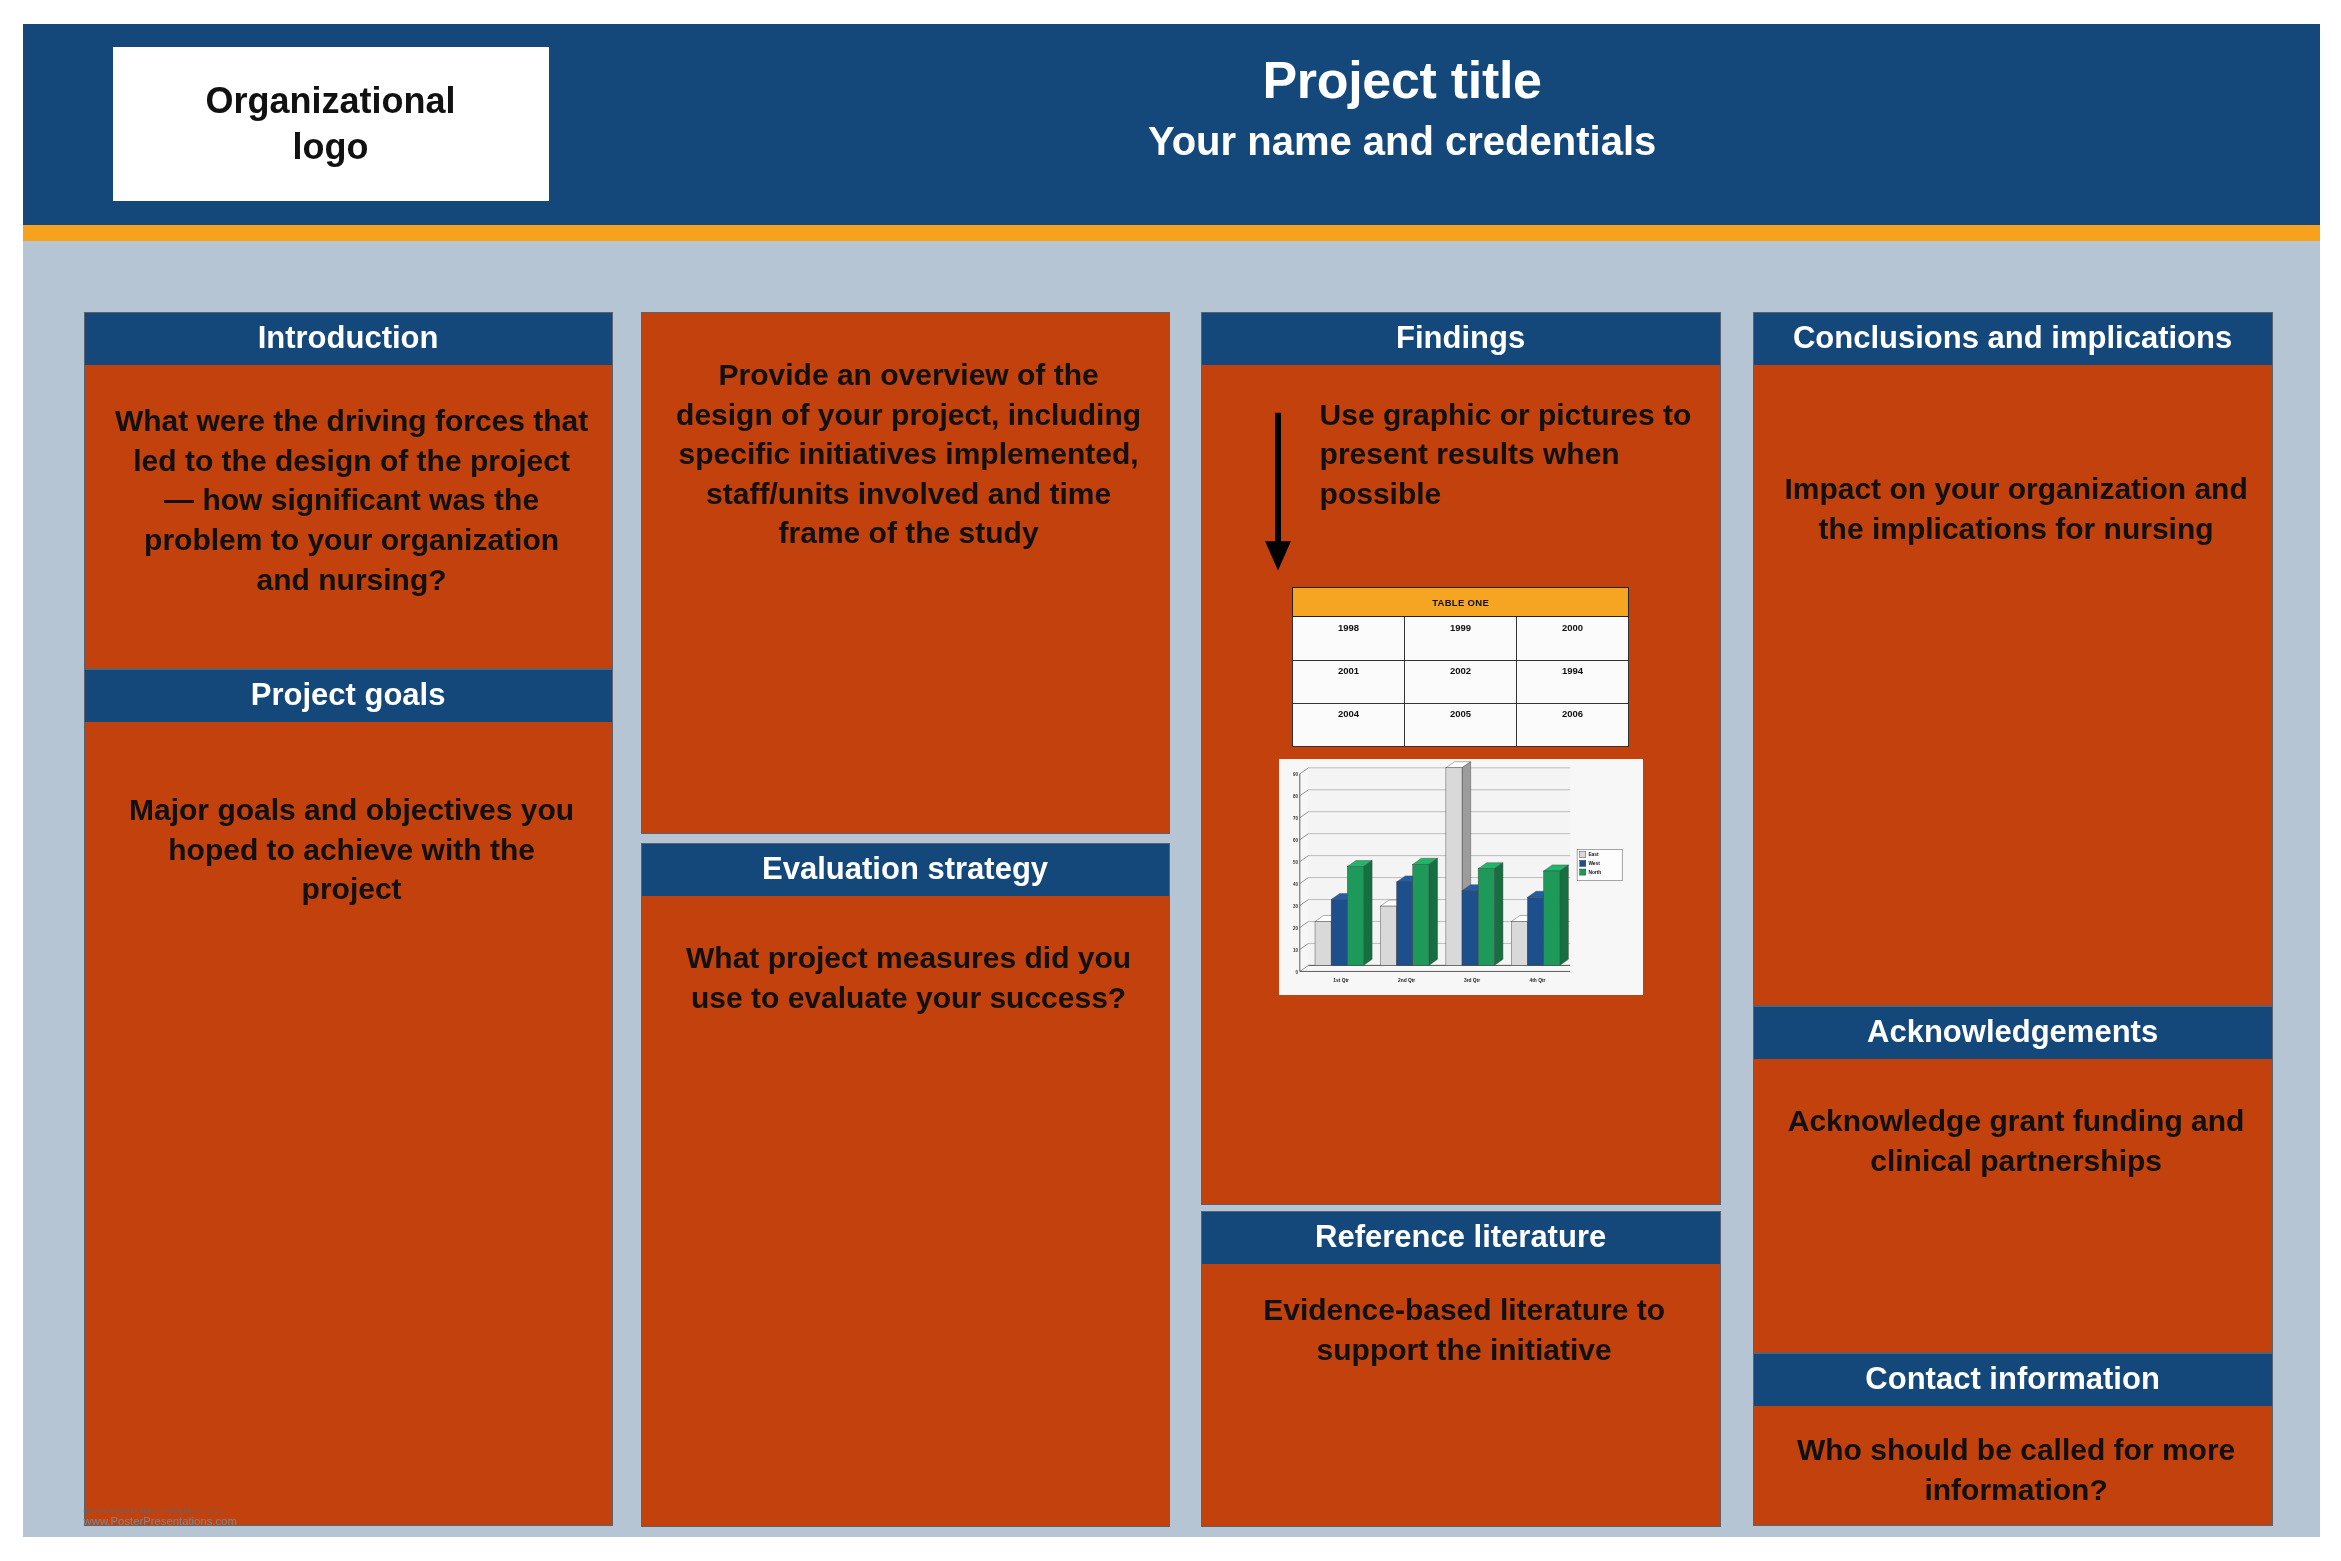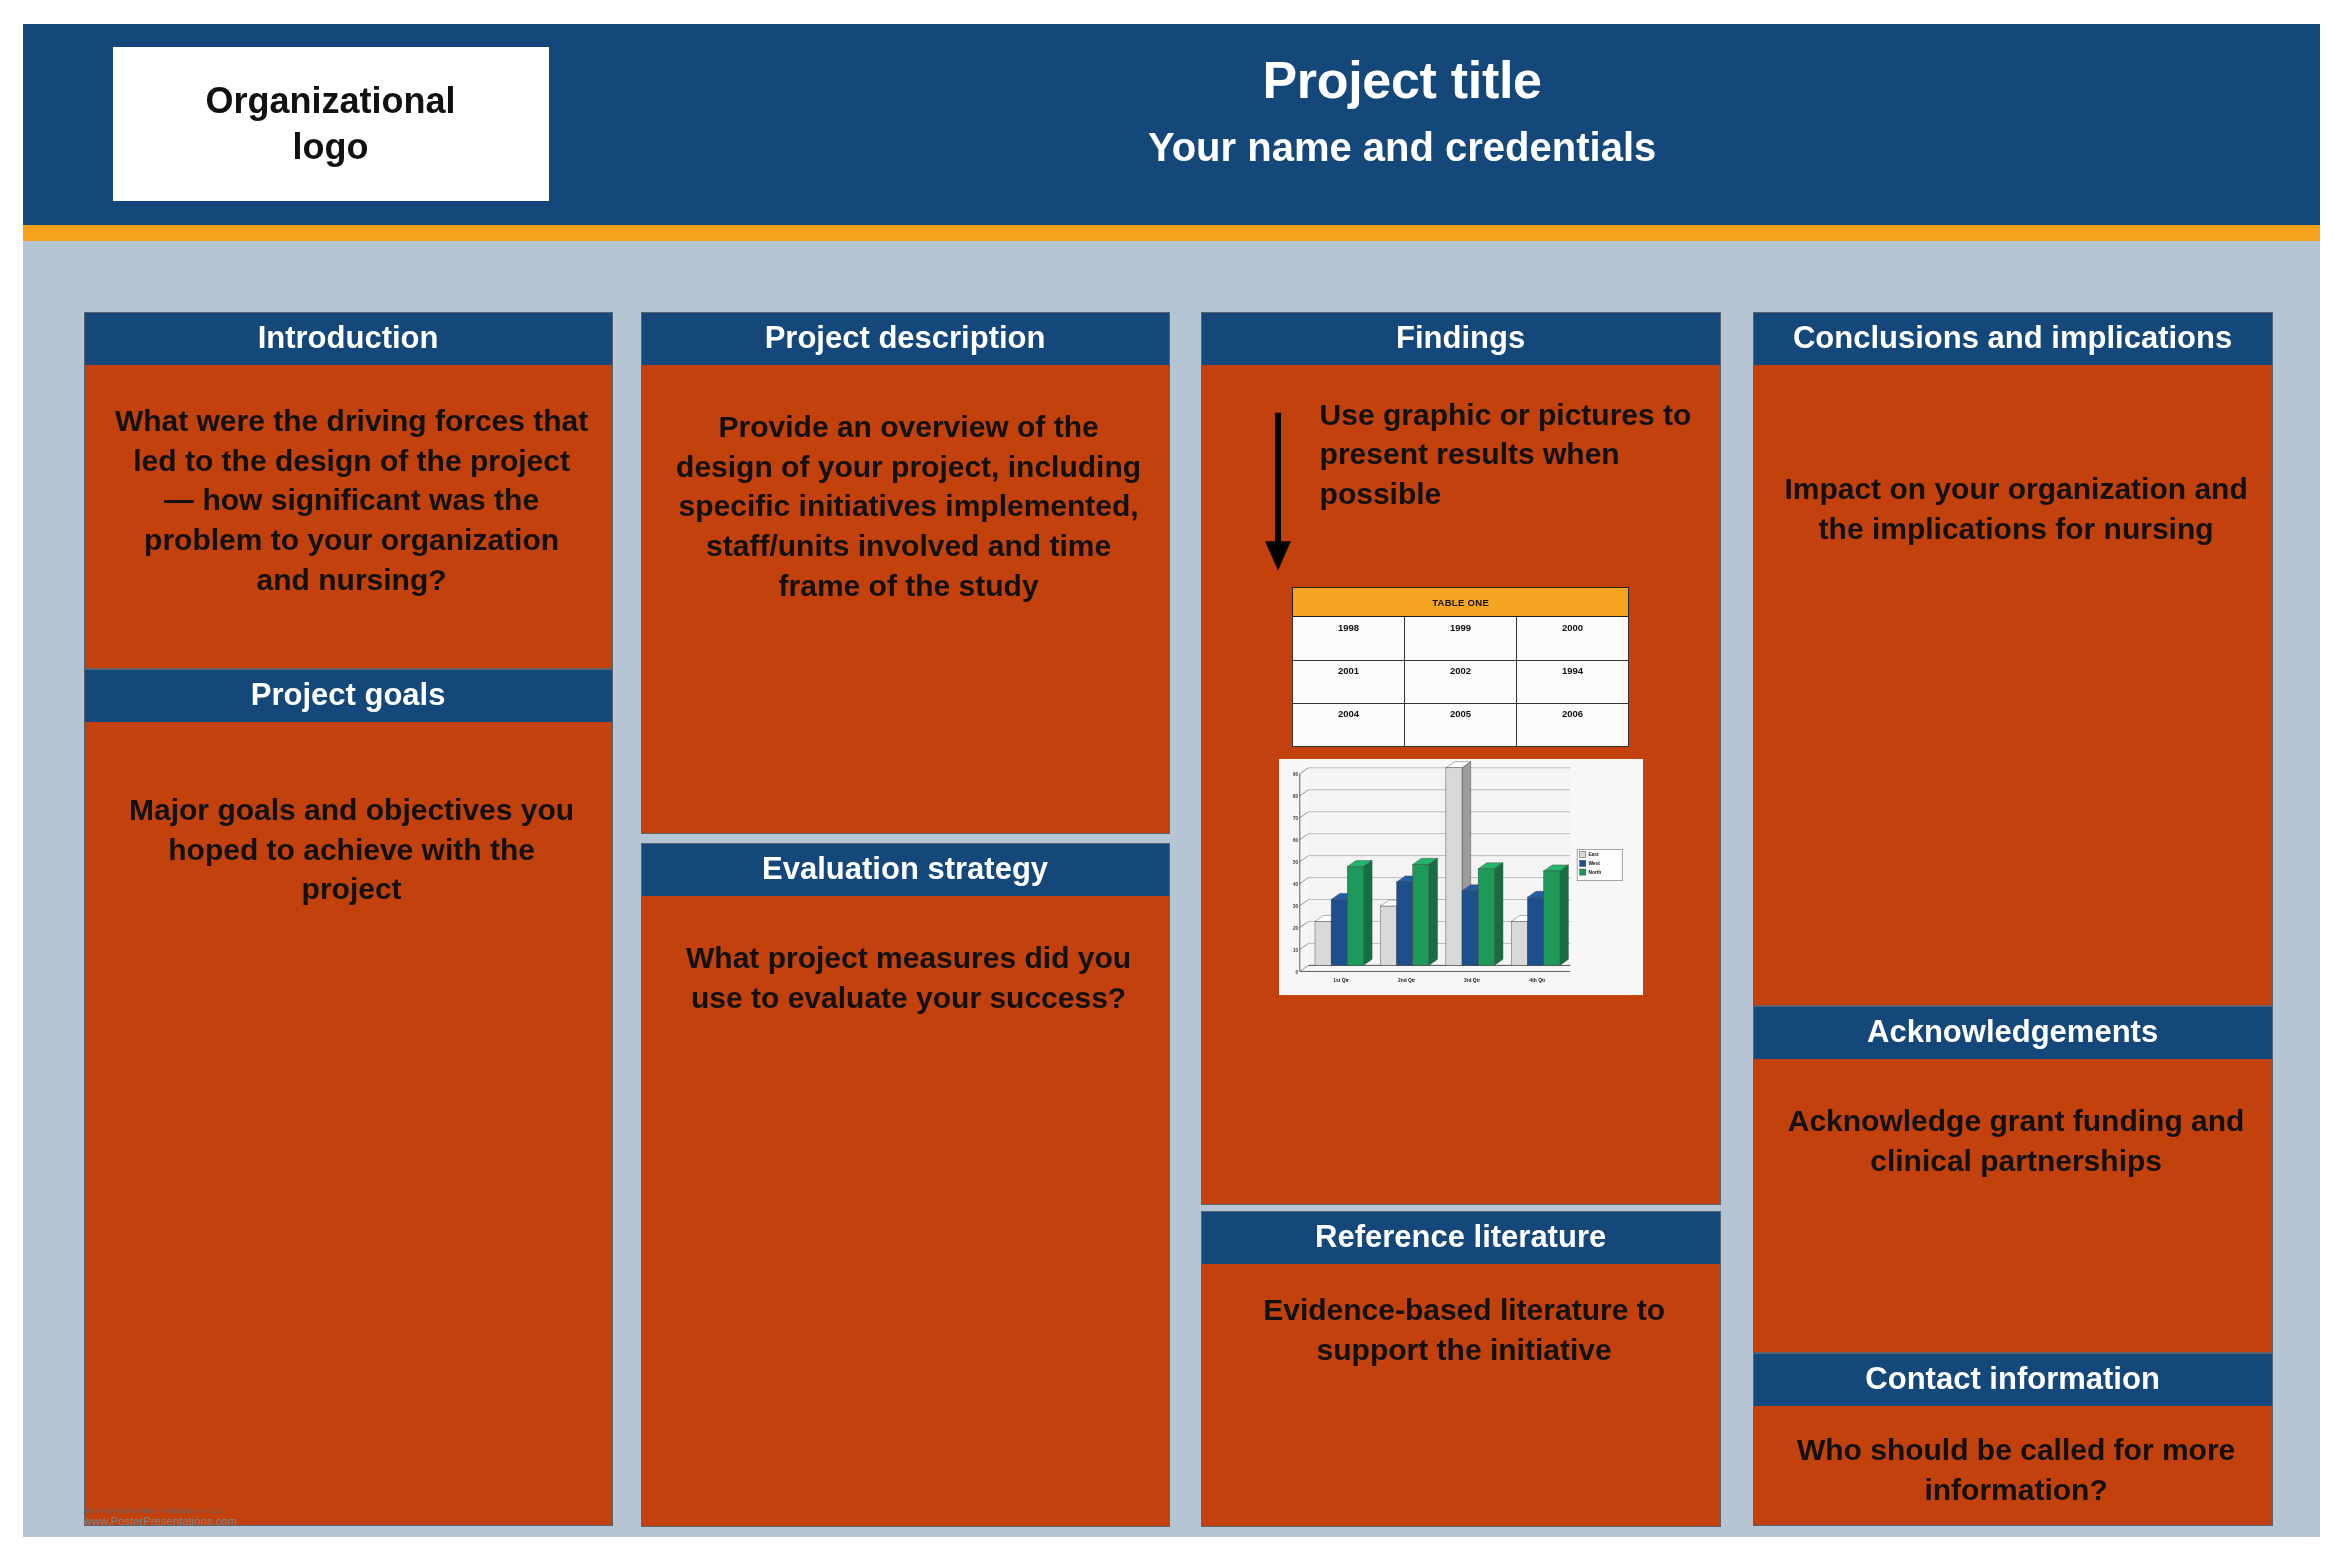--- a/index.html
+++ b/index.html
@@ -71,21 +71,21 @@
     text-align: center;
   }
   #poster-title {
     font-size: 52px;
     font-weight: bold;
     color: #ffffff;
     line-height: 1.18;
     letter-spacing: -0.3px;
   }
   #poster-authors {
-    margin-top: 12px;
+    margin-top: 6px;
     font-size: 40px;
     font-weight: bold;
     color: #ffffff;
     line-height: 1.2;
   }
 
   
   #columns {
     position: absolute;
     left: 0;
@@ -273,21 +273,20 @@
         <div class="panel-body">
           <div class="body-text">Major goals and objectives you hoped to achieve with the project</div>
         </div>
       </div>
 
     </div>
 
     <div class="column col2">
 
       <div class="panel c2-desc">
-        <div class="panel-head">Project description</div>
         <div class="panel-body">
           <div class="body-text">Provide an overview of the design of your project, including specific initiatives implemented, staff/units involved and time frame of the study</div>
         </div>
       </div>
 
       <div class="panel c2-eval">
         <div class="panel-head">Evaluation strategy</div>
         <div class="panel-body">
           <div class="body-text">What project measures did you use to evaluate your success?</div>
         </div>

